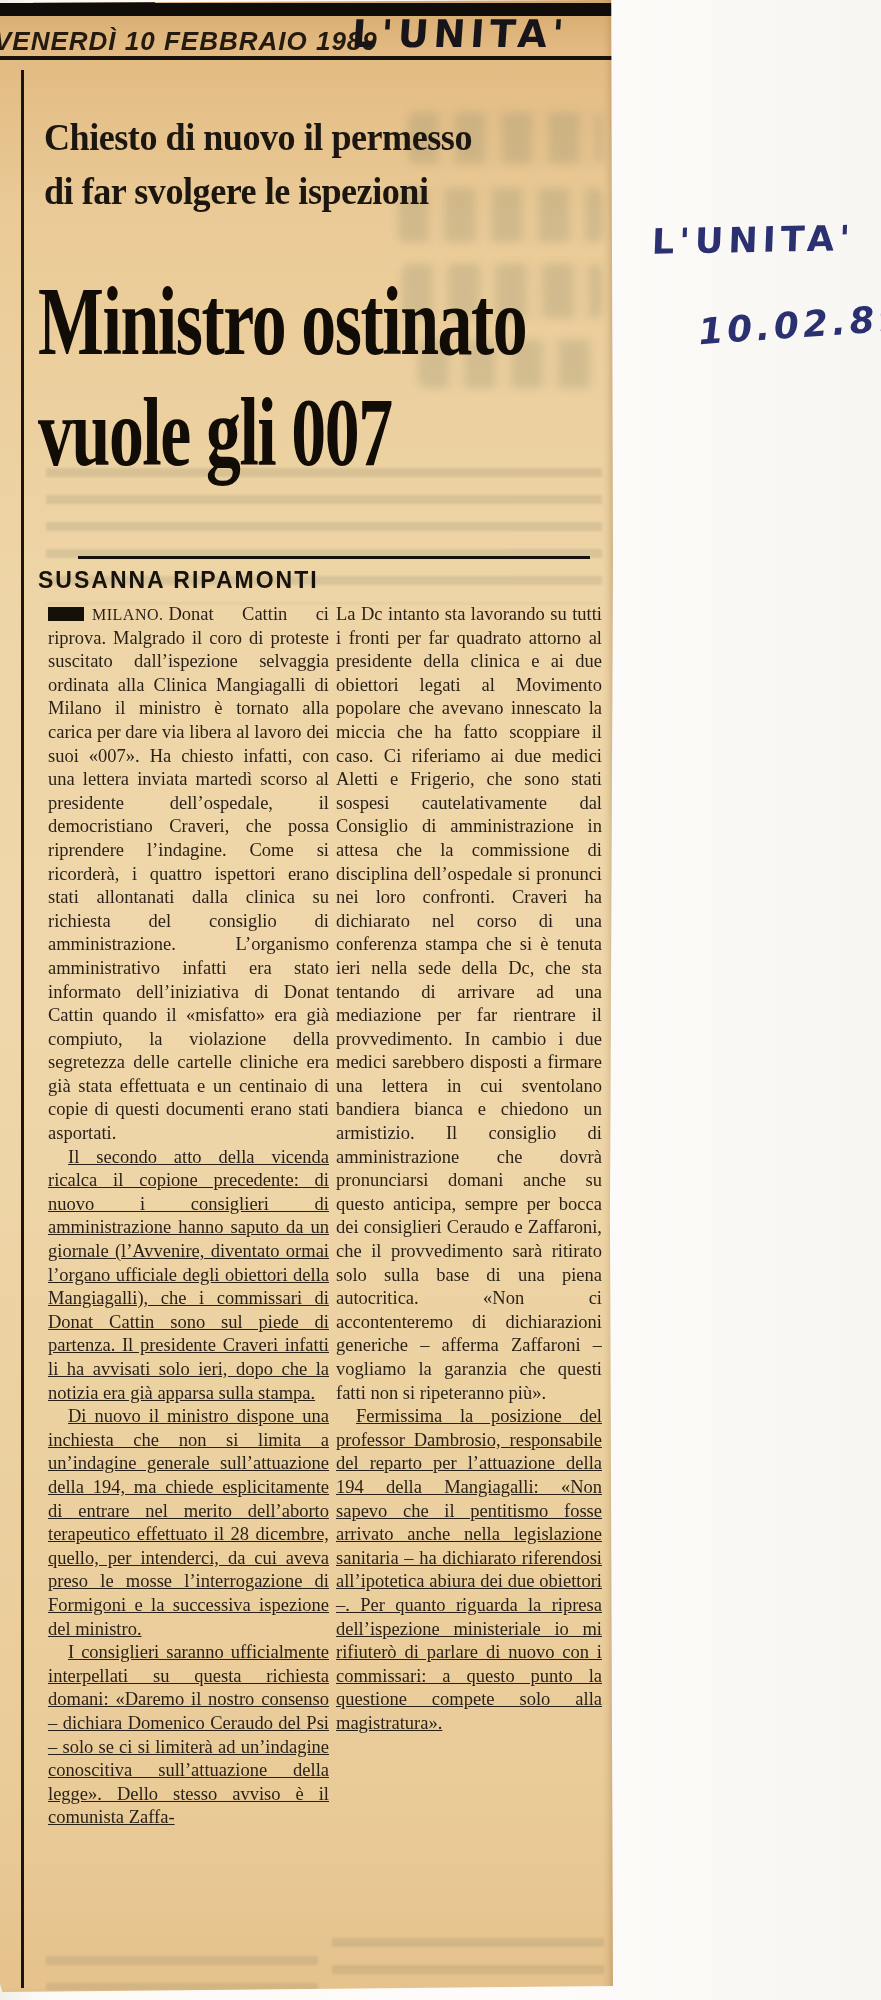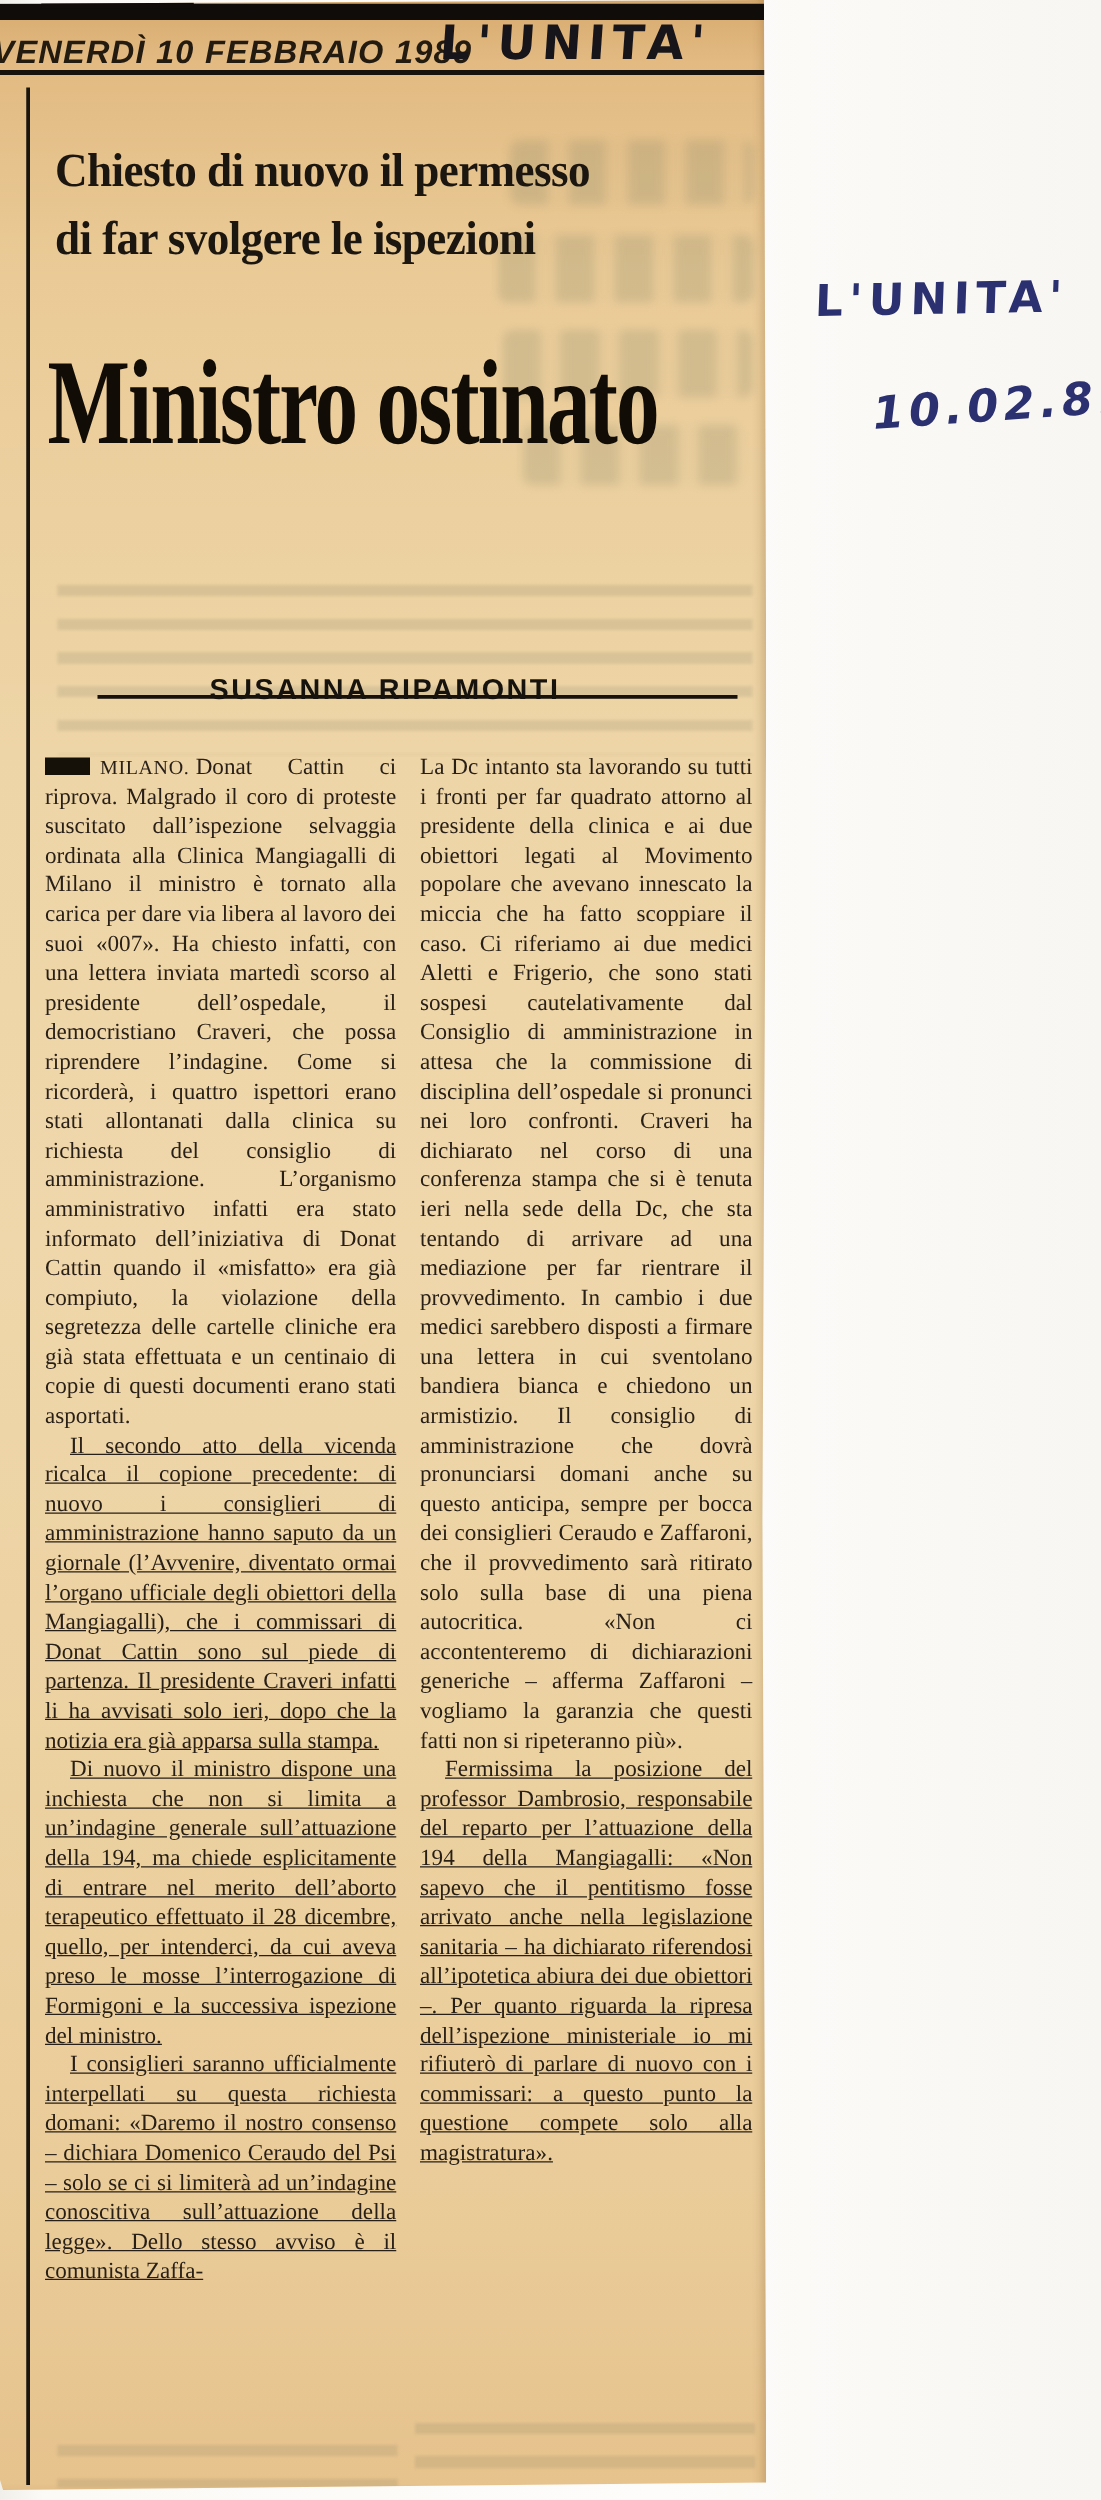--- a/index.html
+++ b/index.html
@@ -41,26 +41,26 @@
   .kicker .k-line{
     font:600 38px/54px "Liberation Serif",serif;letter-spacing:-0.5px;
     transform:scaleX(.95);transform-origin:0 50%;white-space:nowrap;
   }
   .headline-line{position:absolute;left:38px;color:#110c06;white-space:nowrap;
     font:700 97px/100px "Liberation Serif",serif;letter-spacing:-2px;}
   .headline-line>span{display:inline-block;transform:scaleX(.72);transform-origin:0 50%;}
   .hl-1{top:272px;} .hl-2{top:383px;} .hl-3{top:494px;}
   .byline-rule{position:absolute;left:78px;top:556px;width:512px;height:3px;background:#16110b;}
   .byline{
-    position:absolute;left:38px;top:538px;width:540px;text-align:center;
+    position:absolute;left:38px;top:567px;width:540px;text-align:left;
     font:700 23px "Liberation Sans",sans-serif;letter-spacing:2px;color:#16120d;white-space:nowrap;
   }
   .columns{position:absolute;left:36px;top:603px;width:566px;height:1386px;overflow:hidden;}
   .col{position:absolute;top:0;}
-  .col-left{left:0;width:281px;}
+  .col-left{left:12px;width:281px;}
   .col-right{left:300px;width:266px;}
   .col p{
     margin:0;font:18.5px/23.6px "Liberation Serif",serif;color:#281f17;
     text-align:justify;
   }
   .col p + p{text-indent:20px;text-decoration:underline;}
   .lead-square{display:inline-block;width:36px;height:14px;background:#151008;margin-right:8px;transform:translateY(1px);}
   .city{font-size:16px;letter-spacing:.5px;margin-right:5px;}
   
   .note-pub{
@@ -98,20 +98,21 @@
   <div class="masthead-hand">L'UNITA'</div>
   <div class="masthead-rule"></div>
   <div class="left-rule"></div>
 
   <div class="kicker">
     <div class="k-line">Chiesto di nuovo il permesso</div>
     <div class="k-line">di far svolgere le ispezioni</div>
   </div>
 
   <div class="headline-line hl-1"><span>Ministro ostinato</span></div>
+  <div class="headline-line hl-2"><span>vuole gli 007</span></div>
 
   <div class="byline-rule"></div>
   <div class="byline">SUSANNA RIPAMONTI</div>
 
   <div class="columns">
     <div class="col col-left">
       <p><span class="lead-square"></span><span class="city">MILANO.</span><span>Donat Cattin ci riprova. Malgrado il coro di proteste suscitato dall’ispezione selvaggia ordinata alla Clinica Mangiagalli di Milano il ministro è tornato alla carica per dare via libera al lavoro dei suoi «007». Ha chiesto infatti, con una lettera inviata martedì scorso al presidente dell’ospedale, il democristiano Craveri, che possa riprendere l’indagine. Come si ricorderà, i quattro ispettori erano stati allontanati dalla clinica su richiesta del consiglio di amministrazione. L’organismo amministrativo infatti era stato informato dell’iniziativa di Donat Cattin quando il «misfatto» era già compiuto, la violazione della segretezza delle cartelle cliniche era già stata effettuata e un centinaio di copie di questi documenti erano stati asportati.</span></p>
       <p>Il secondo atto della vicenda ricalca il copione precedente: di nuovo i consiglieri di amministrazione hanno saputo da un giornale (l’Avvenire, diventato ormai l’organo ufficiale degli obiettori della Mangiagalli), che i commissari di Donat Cattin sono sul piede di partenza. Il presidente Craveri infatti li ha avvisati solo ieri, dopo che la notizia era già apparsa sulla stampa.</p>
       <p>Di nuovo il ministro dispone una inchiesta che non si limita a un’indagine generale sull’attuazione della 194, ma chiede esplicitamente di entrare nel merito dell’aborto terapeutico effettuato il 28 dicembre, quello, per intenderci, da cui aveva preso le mosse l’interrogazione di Formigoni e la successiva ispezione del ministro.</p>
       <p>I consiglieri saranno ufficialmente interpellati su questa richiesta domani: «Daremo il nostro consenso – dichiara Domenico Ceraudo del Psi – solo se ci si limiterà ad un’indagine conoscitiva sull’attuazione della legge». Dello stesso avviso è il comunista Zaffa-</p>

